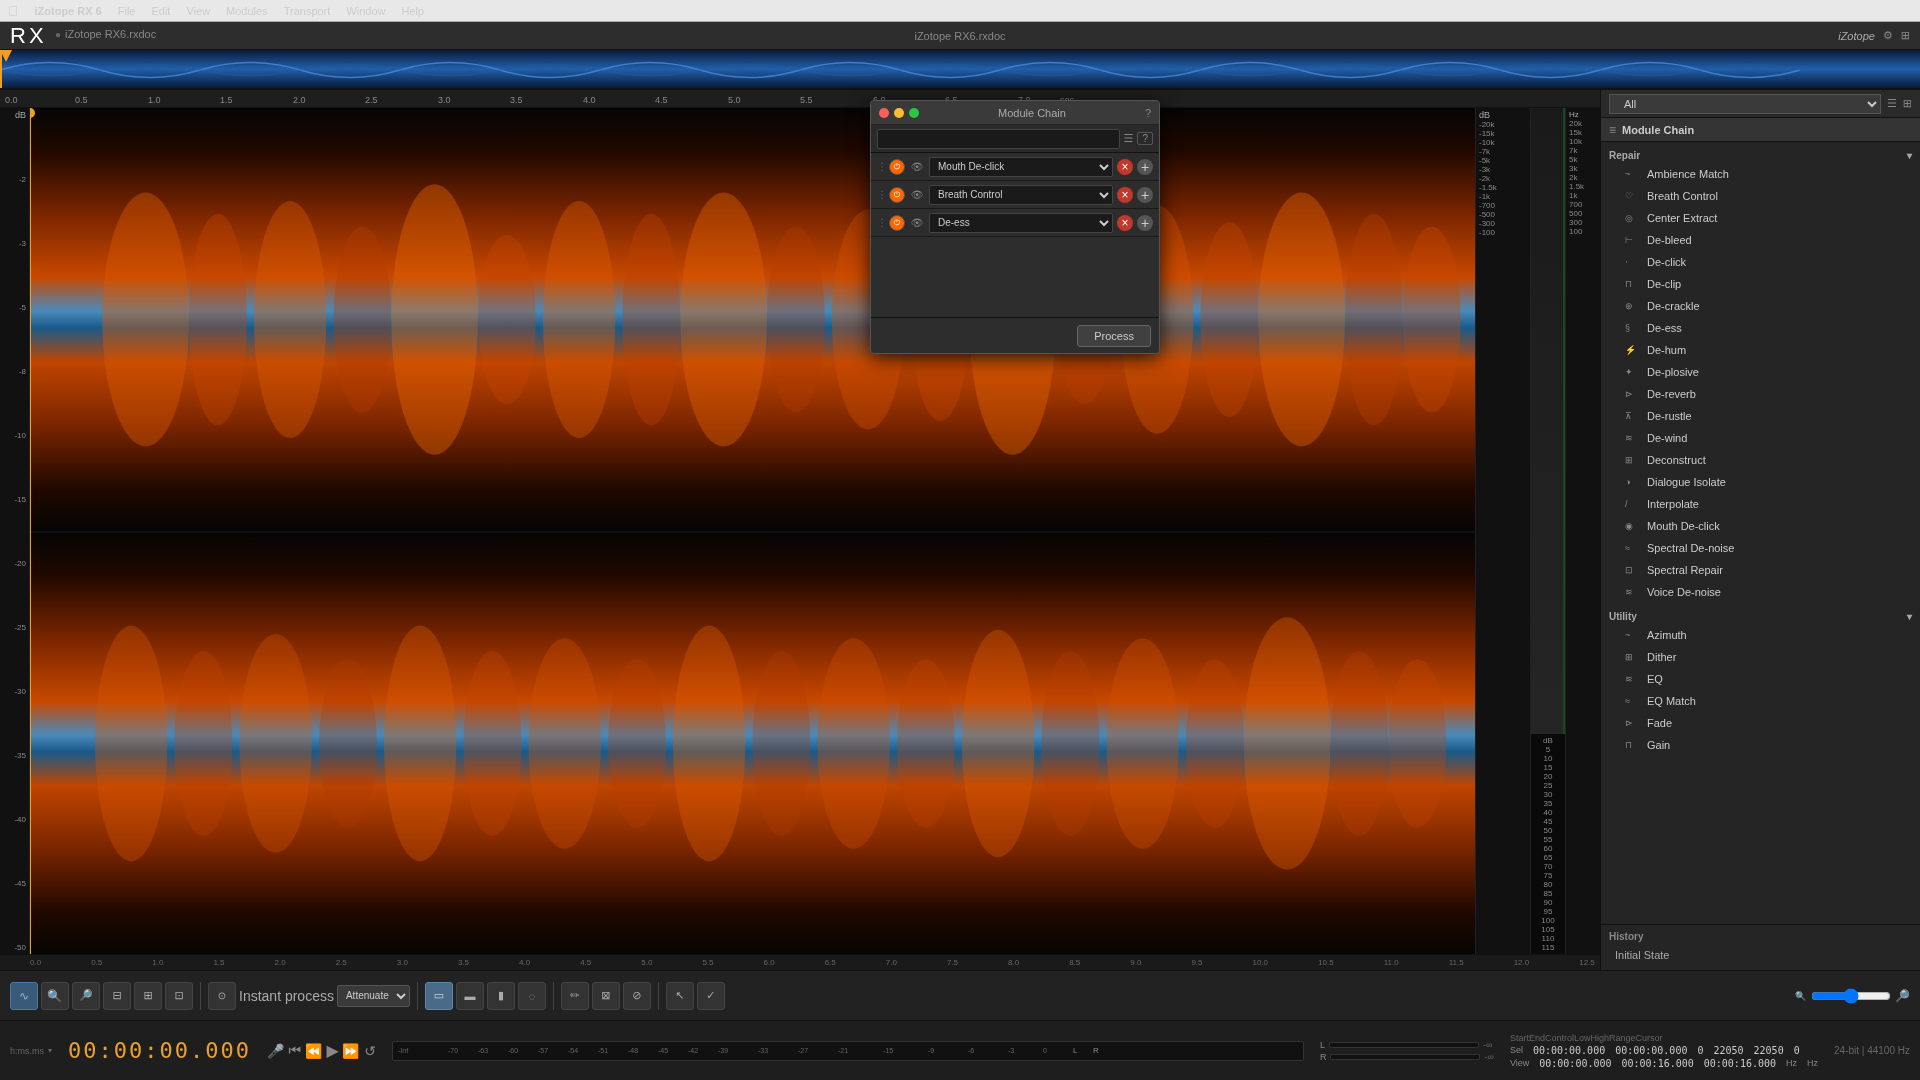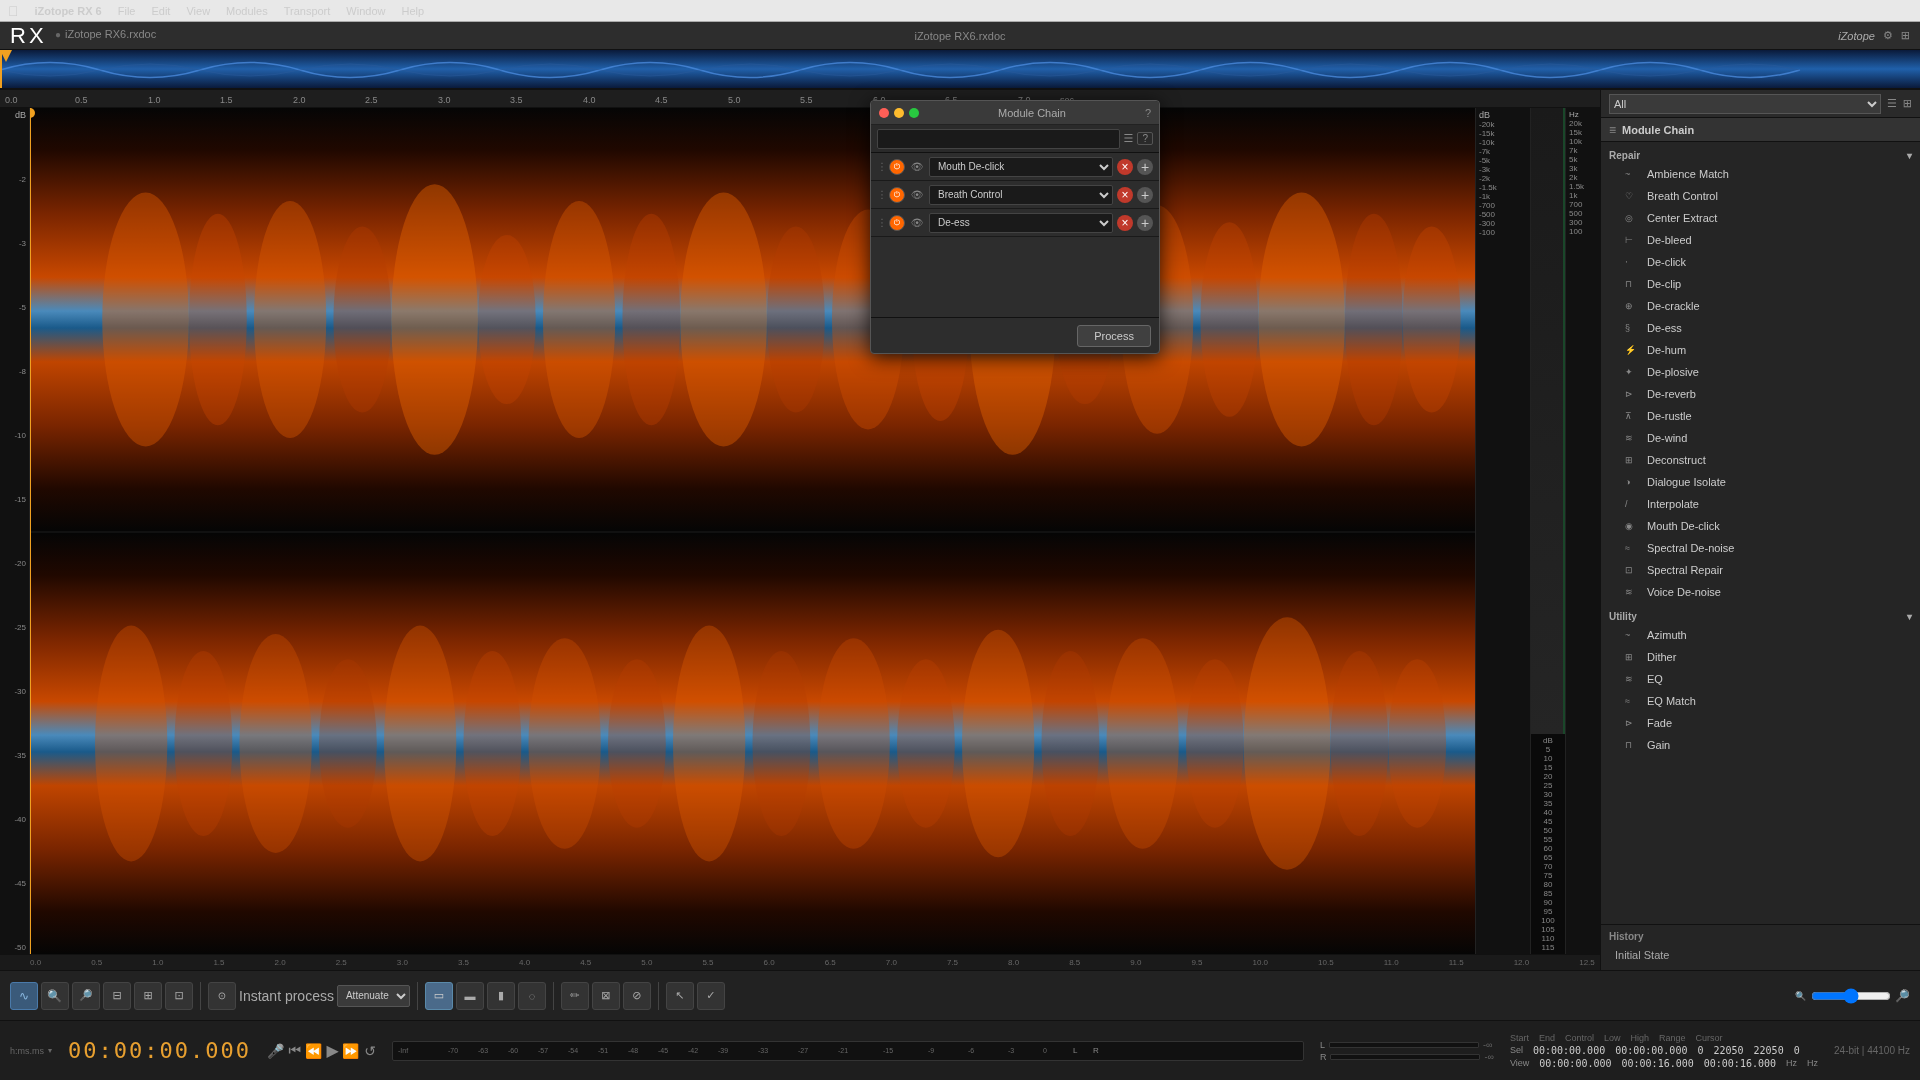--- a/index.html
+++ b/index.html
@@ -614,21 +614,21 @@
       <span style="margin-right:50px;">12.0</span>
       <span style="margin-right:50px;">12.5</span>
 
     </div>
 
   </div>
 
   <div id="right-panel">
 
     <div id="right-panel-header" style="height:28px;background:#2a2a2a;display:flex;align-items:center;padding:0 8px;gap:6px;border-bottom:1px solid #111;">
-      <select style="background:#3a3a3a;border:1px solid #555;color:#ccc;font-size:11px;padding:2px 0;flex:1;">
+      <select style="background:#3a3a3a;border:1px solid #555;color:#ccc;font-size:11px;padding:2px 10px;flex:1;">
         <option>All</option>
         <option>Repair</option>
         <option>Utility</option>
       </select>
       <span style="color:#888;">☰</span>
       <span style="color:#888;">⊞</span>
     </div>
 
     <div id="module-chain-header" style="height:24px;background:#333;display:flex;align-items:center;padding:0 8px;gap:6px;border-bottom:1px solid #111;">
       <span style="color:#888;font-size:12px;">≡</span>
@@ -935,21 +935,21 @@
       <span style="color:#666;">-∞</span>
     </div>
     <div style="display:flex;align-items:center;gap:4px;">
       <span>R</span>
       <div style="width:150px;height:6px;background:#111;border:1px solid #333;border-radius:1px;"></div>
       <span style="color:#666;">-∞</span>
     </div>
   </div>
 
   <div style="display:flex;flex-direction:column;gap:2px;font-size:9px;">
-    <div style="display:flex;gap:10px;align-items:flex-end;">
+    <div style="display:flex;align-items:flex-end;">
       <span style="color:#666;">Start</span>
       <span style="color:#666;">End</span>
       <span style="color:#666;">Control</span>
       <span style="color:#666;">Low</span>
       <span style="color:#666;">High</span>
       <span style="color:#666;">Range</span>
       <span style="color:#666;">Cursor</span>
     </div>
     <div style="display:flex;gap:10px;align-items:center;">
       <span style="color:#888;">Sel</span>

